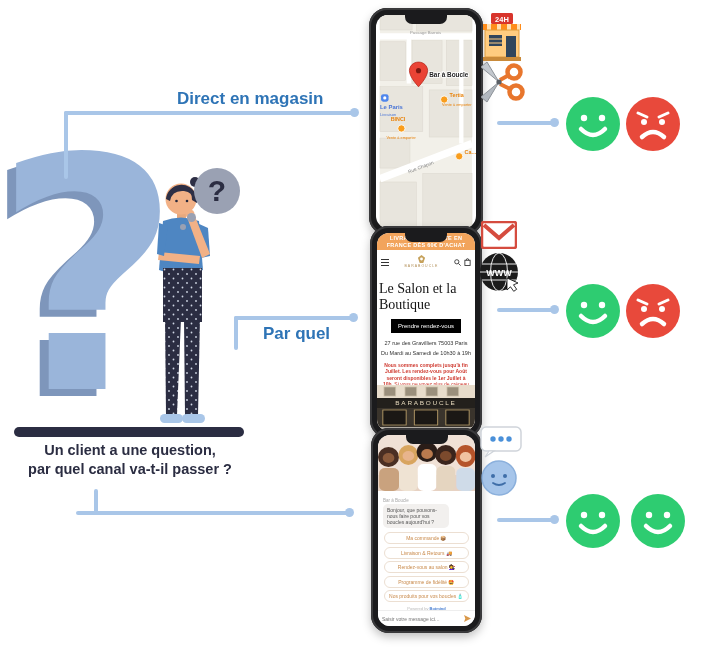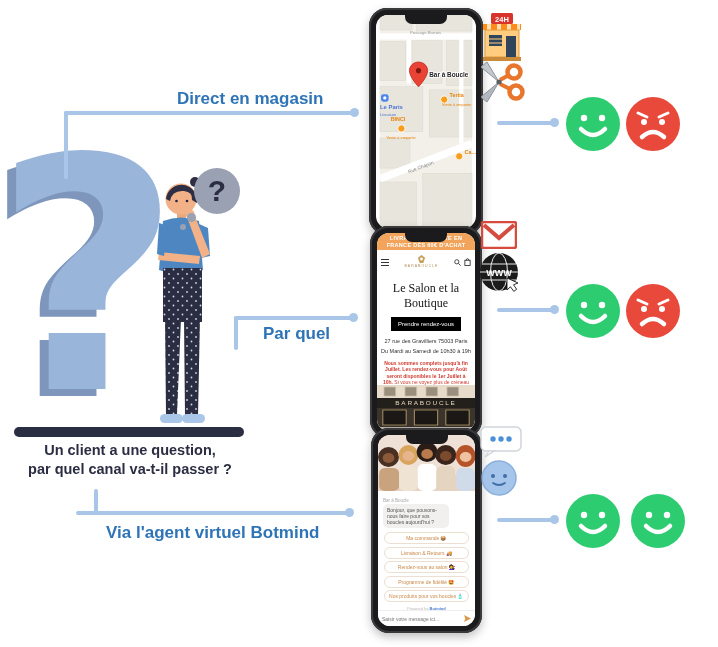--- a/index.html
+++ b/index.html
@@ -54,21 +54,21 @@
   .notch{position:absolute;top:7px;left:50%;transform:translateX(-50%);width:42px;height:9px;
          background:#1b1b1d;border-radius:0 0 7px 7px;z-index:9;}
 
   
   .banner{background:#f2a45c;color:#fff;font-size:5.5px;line-height:6.5px;padding:2px 4px;
           text-align:center;font-weight:bold;letter-spacing:.3px;}
   .site-header{display:flex;align-items:center;justify-content:space-between;padding:2px 4px;height:20px;}
   .logo-block{display:flex;flex-direction:column;align-items:center;line-height:1;}
   .brand-txt{font-size:3.5px;letter-spacing:1px;color:#b39059;margin-top:1px;}
   .hicons{display:flex;gap:3px;align-items:center;}
-  .site-title{font-size:12px;text-align:center;margin:7px 2px 6px;color:#141414;font-weight:400;
+  .site-title{font-size:14px;text-align:left;margin:7px 2px 6px;color:#141414;font-weight:400;
               font-family:"Liberation Serif","DejaVu Serif",serif;}
   .cta{display:block;margin:0 auto;background:#000;color:#fff;font-size:6px;padding:4px 4px;
        width:72%;text-align:center;border:none;}
   .addr{margin-top:7px;font-size:5.5px;text-align:center;color:#333;}
   .hours{margin-top:4px;font-size:5.5px;text-align:center;color:#333;}
   .notice{margin:6px 4px 0;font-size:5px;line-height:6.3px;text-align:center;color:#cf3a30;}
   .storefront{position:absolute;bottom:0;left:0;width:100%;height:46px;}
 
   
   .chat-sender{font-size:4.5px;color:#a8a8a8;margin:3px 0 1px 5px;}
@@ -155,21 +155,20 @@
   <div class="cdot d1"></div>
   <div class="cline lh2"></div>
   <div class="cline lv2"></div>
   <div class="cdot d2"></div>
   <div class="cline lv3"></div>
   <div class="cline lh3"></div>
   <div class="cdot d3"></div>
 
   <div class="chan-label lbl1">Direct en magasin</div>
   <div class="chan-label lbl2">Par quel</div>
-  <div class="chan-label lbl3">Via l'agent virtuel Botmind</div>
 
   <div class="cline ar1"></div>
   <div class="cdot ad1"></div>
   <div class="cline ar2"></div>
   <div class="cdot ad2"></div>
   <div class="cline ar3"></div>
   <div class="cdot ad3"></div>
 
   <div class="phone p1">
     <div class="screen">

